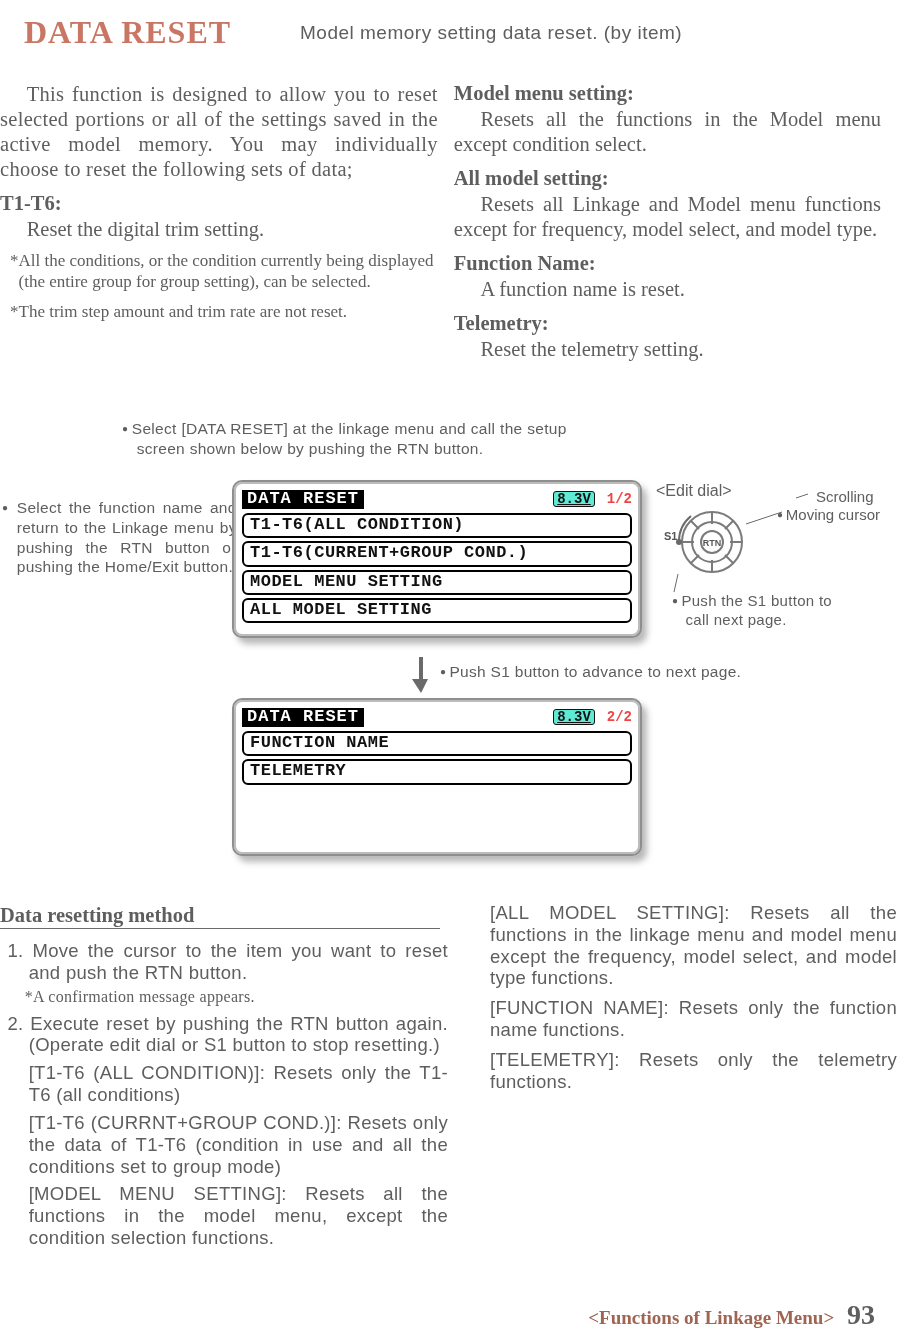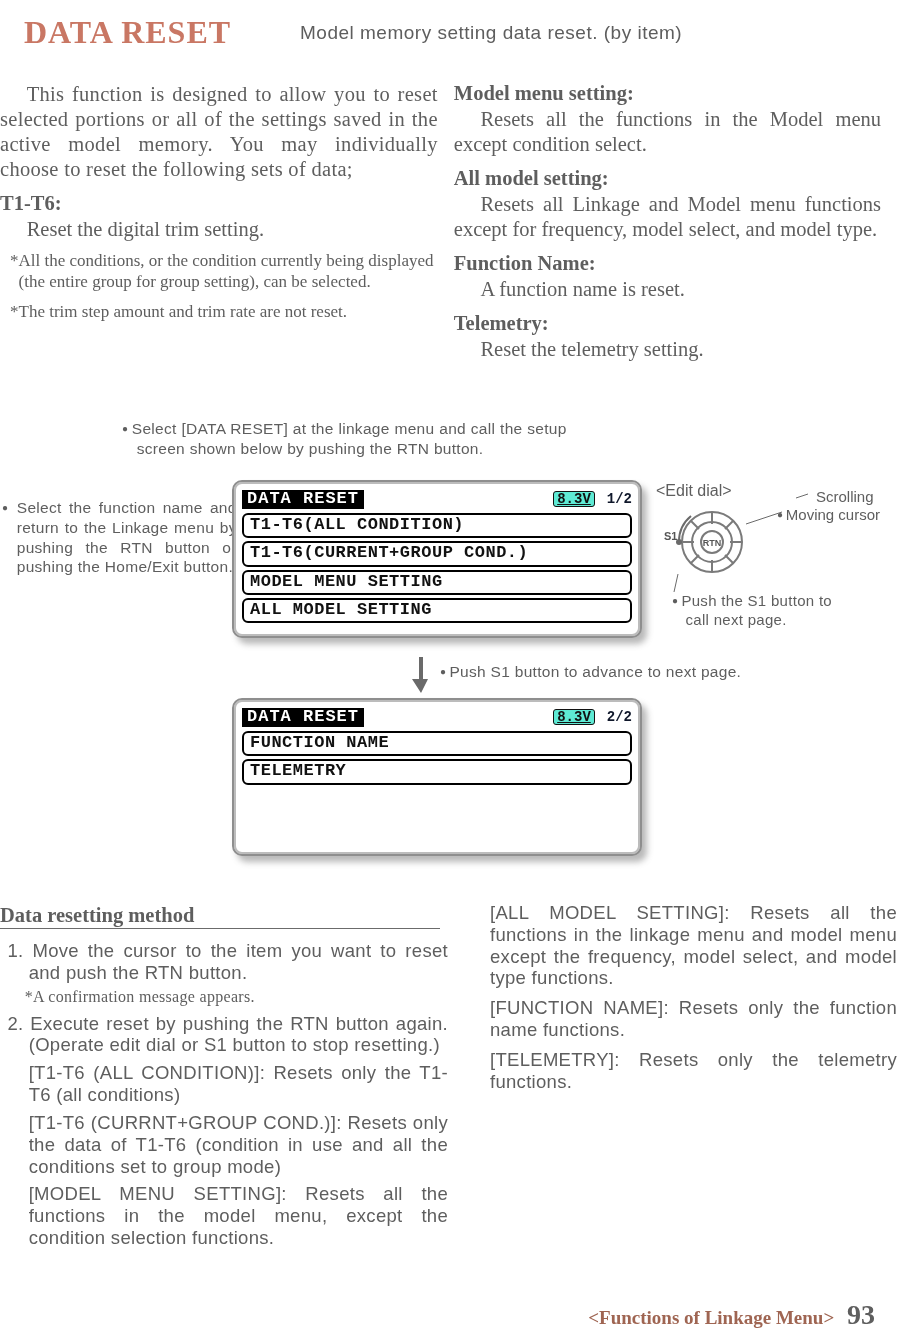--- a/index.html
+++ b/index.html
@@ -121,21 +121,21 @@
     letter-spacing: 1px;
     line-height: 18px;
   }
   .lcd-batt {
     margin-left: auto;
     font-size: 13px;
     font-weight: bold;
     color: #222;
     white-space: nowrap;
   }
-  .lcd-page { font-size: 14px; font-weight: bold; color: #0f172a; margin-left: 2px; }
+  .lcd-page { font-size: 14px; font-weight: bold; color: #ef4444; margin-left: 2px; }
   .lcd-row {
     border: 2.5px solid #000;
     border-radius: 6px;
     margin-top: 3px;
     padding: 1px 6px 2px 6px;
     font-size: 17px;
     font-weight: bold;
     letter-spacing: 0.5px;
     background: #fff;
     color: #111;

